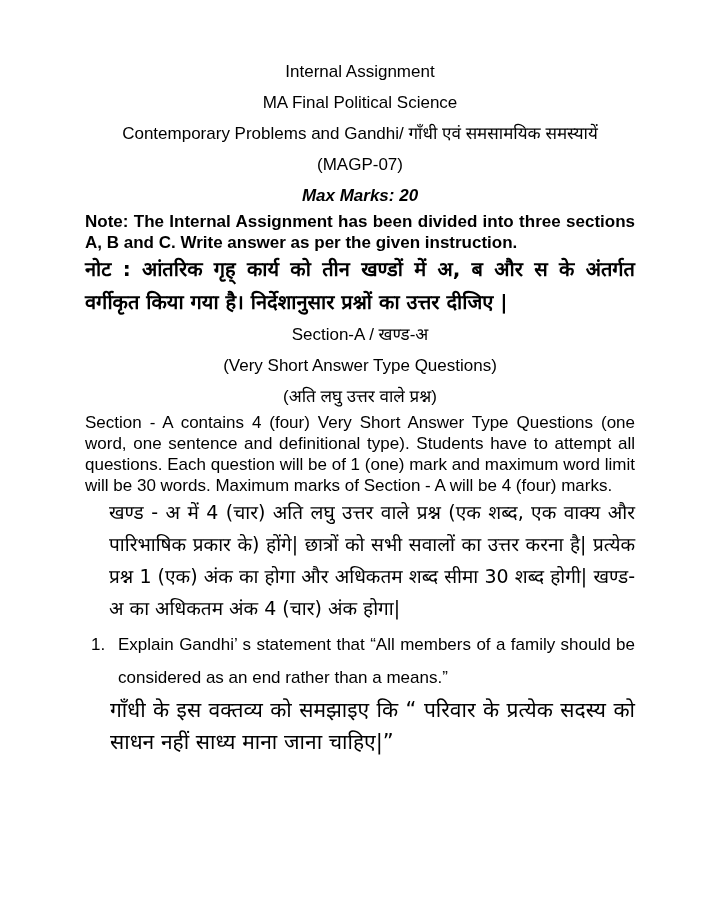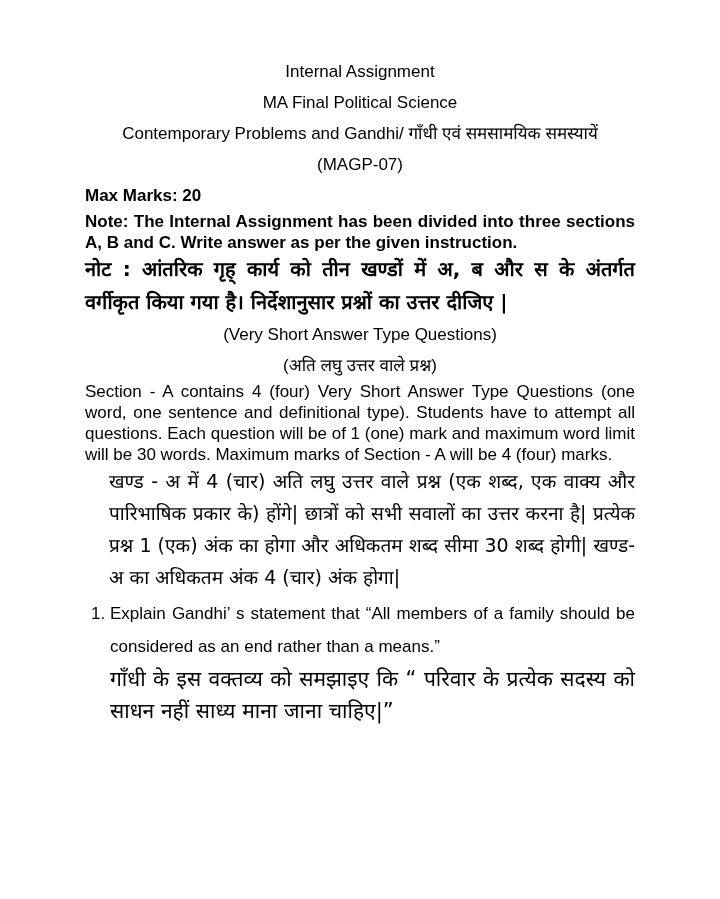--- a/index.html
+++ b/index.html
@@ -34,21 +34,22 @@
       font-size: 17px;
       line-height: 31px;
       height: 31px;
       white-space: nowrap;
       text-align: center;
       font-weight: normal;
       margin-left: -10px;
       margin-right: -10px;
     }
     .right {
-      text-align: left;
+      text-align: center;
+      font-style: italic;
     }
     .para {
       font-size: 17px;
       line-height: 21px;
       text-align: justify;
       text-align-last: left;
     }
     .para.bold {
       font-weight: bold;
     }
@@ -74,20 +75,21 @@
       line-height: 33px;
     }
     .q-num {
       position: absolute;
       left: 6px;
       top: 0;
     }
     .q-text {
       text-align: justify;
       text-align-last: left;
+      margin-left: 8px;
     }
     .q-hindi {
       font-family: "DejaVu Sans", "Liberation Sans", sans-serif;
       font-size: 21px;
       line-height: 32px;
       text-align: justify;
       text-align-last: left;
     }
   </style>
 </head>
@@ -98,20 +100,21 @@
   <div class="title-line">Internal Assignment</div>
   <div class="title-line">MA Final Political Science</div>
   <div class="title-line">Contemporary Problems and Gandhi/ गाँधी एवं समसामयिक समस्यायें</div>
   <div class="title-line">(MAGP-07)</div>
 
   <div class="h-line right bold">Max Marks: 20</div>
 
   <div class="para bold">Note: The Internal Assignment has been divided into three sections A, B and C. Write answer as per the given instruction.</div>
   <div class="hindi-bold">नोट : आंतरिक गृह् कार्य को तीन खण्डों में अ, ब और स के अंतर्गत वर्गीकृत किया गया है। निर्देशानुसार प्रश्नों का उत्तर दीजिए |</div>
 
+  <div class="title-line">Section-A / खण्ड-अ</div>
   <div class="title-line">(Very Short Answer Type Questions)</div>
   <div class="title-line">(अति लघु उत्तर वाले प्रश्न)</div>
 
   <div class="para">Section - A contains 4 (four) Very Short Answer Type Questions (one word, one sentence and definitional type). Students have to attempt all questions. Each question will be of 1 (one) mark and maximum word limit will be 30 words. Maximum marks of Section - A will be 4 (four) marks.</div>
   <div class="hindi para">खण्ड - अ  में 4 (चार) अति लघु उत्तर वाले प्रश्न (एक शब्द, एक वाक्य और पारिभाषिक प्रकार के) होंगे| छात्रों को सभी सवालों का उत्तर करना है| प्रत्येक प्रश्न 1 (एक) अंक का होगा और अधिकतम शब्द सीमा 30 शब्द होगी| खण्ड-अ का अधिकतम अंक 4 (चार) अंक होगा|</div>
 
   <div class="spacer-s"></div>
 
   <div class="question">
     <span class="q-num">1.</span>

